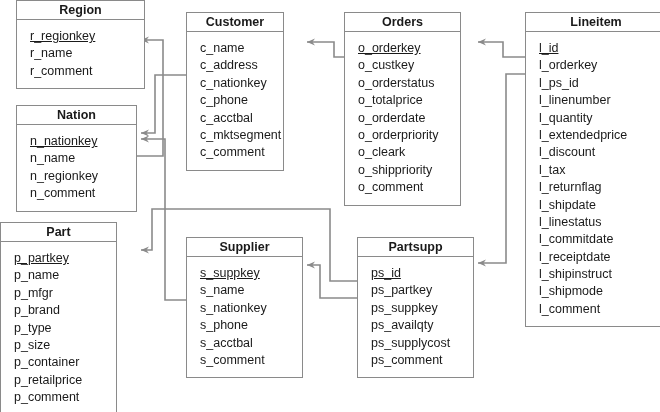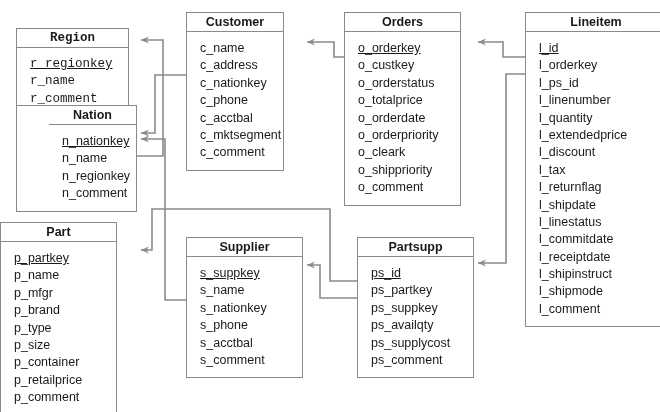--- a/index.html
+++ b/index.html
@@ -77,29 +77,29 @@
       <path d="M525,74 L506,74 L506,263 L478,263" marker-end="url(#arrowh)"></path>
 
       <path d="M357,281 L330,281 L330,209 L152,209 L152,250 L141,250" marker-end="url(#arrowh)"></path>
 
       <path d="M357,298 L320,298 L320,265 L307,265" marker-end="url(#arrowh)"></path>
 
     </g>
   </svg>
 
   <div id="entities">
-      <div class="entity" style="left: 16px; top: 28px; width: 113px; font-family: Liberation Mono, monospace;">
+      <div class="entity" style="left: 16px; top: 0; width: 129px;">
         <div class="title">Region</div>
         <ul class="fields">
           <li class="pk">r_regionkey</li>
           <li>r_name</li>
           <li>r_comment</li>
         </ul>
       </div>
-      <div class="entity" style="left: 16px; top: 105px; width: 121px; padding-left: 32px;">
+      <div class="entity" style="left: 16px; top: 105px; width: 121px;">
         <div class="title">Nation</div>
         <ul class="fields">
           <li class="pk">n_nationkey</li>
           <li>n_name</li>
           <li>n_regionkey</li>
           <li>n_comment</li>
         </ul>
       </div>
       <div class="entity" style="left: 0; top: 222px; width: 117px;">
         <div class="title">Part</div>

